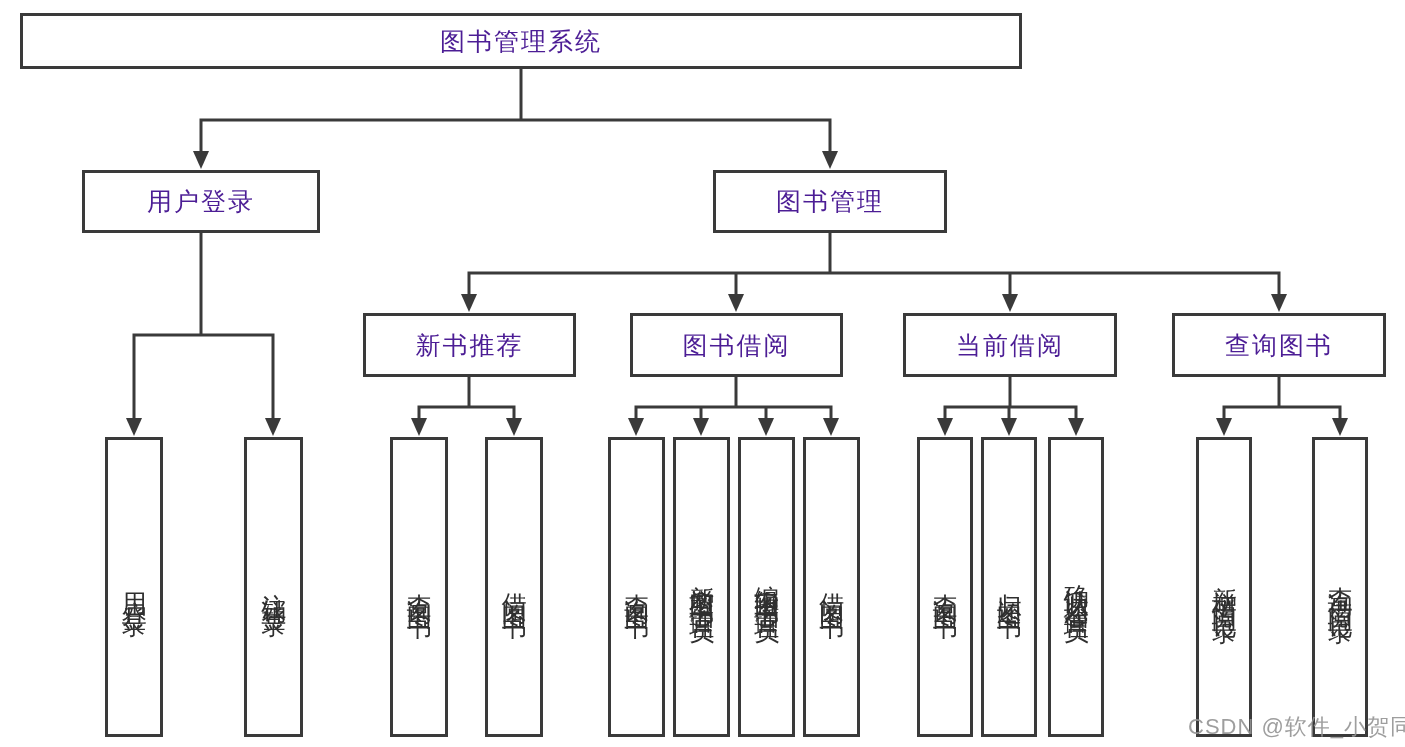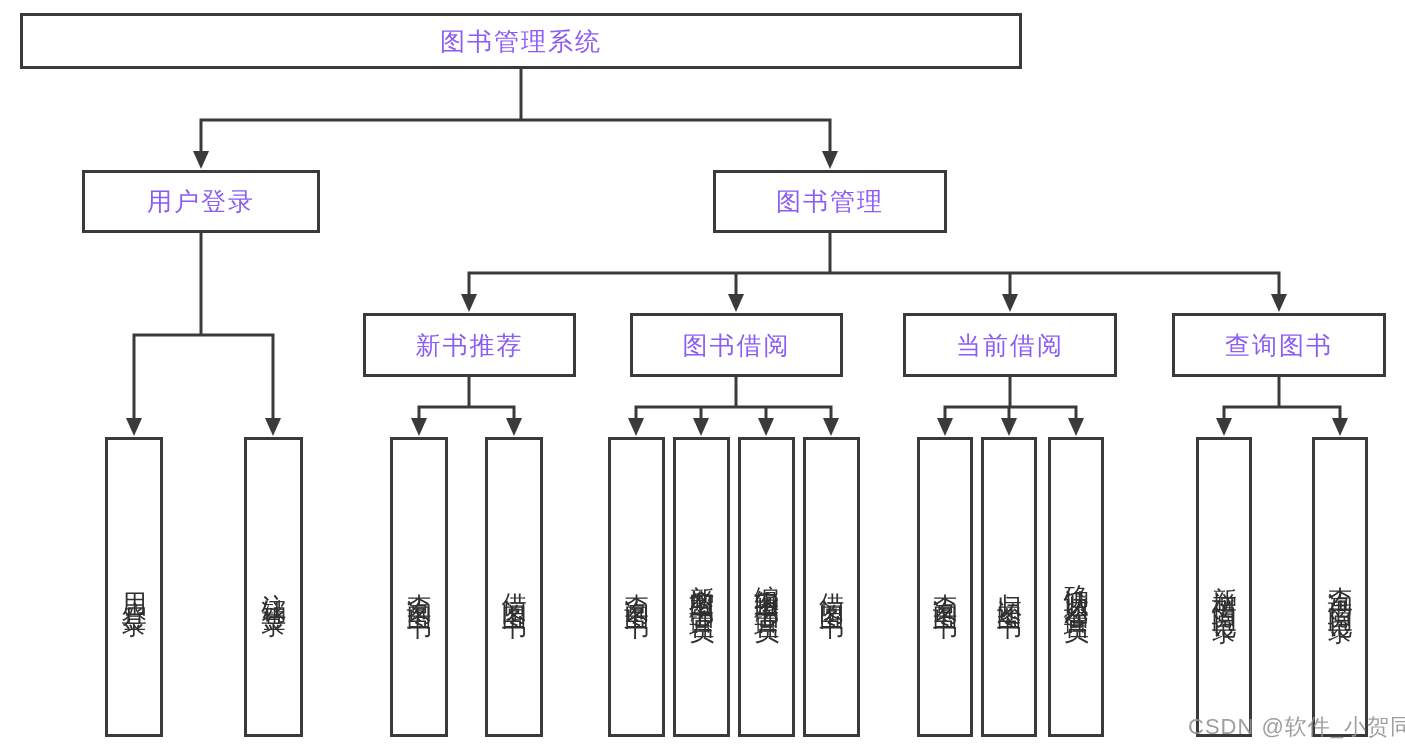--- a/index.html
+++ b/index.html
@@ -18,21 +18,21 @@
     pointer-events: none;
   }
   .node {
     position: absolute;
     box-sizing: border-box;
     border: 3px solid #3a3a3a;
     background: #ffffff;
     display: flex;
     align-items: center;
     justify-content: center;
-    color: #8b5cf6;
+    color: #4c1d95;
     font-size: 25px;
     letter-spacing: 2px;
     white-space: nowrap;
   }
   .leaf {
     position: absolute;
     box-sizing: border-box;
     border: 3px solid #3a3a3a;
     background: #ffffff;
     display: flex;

